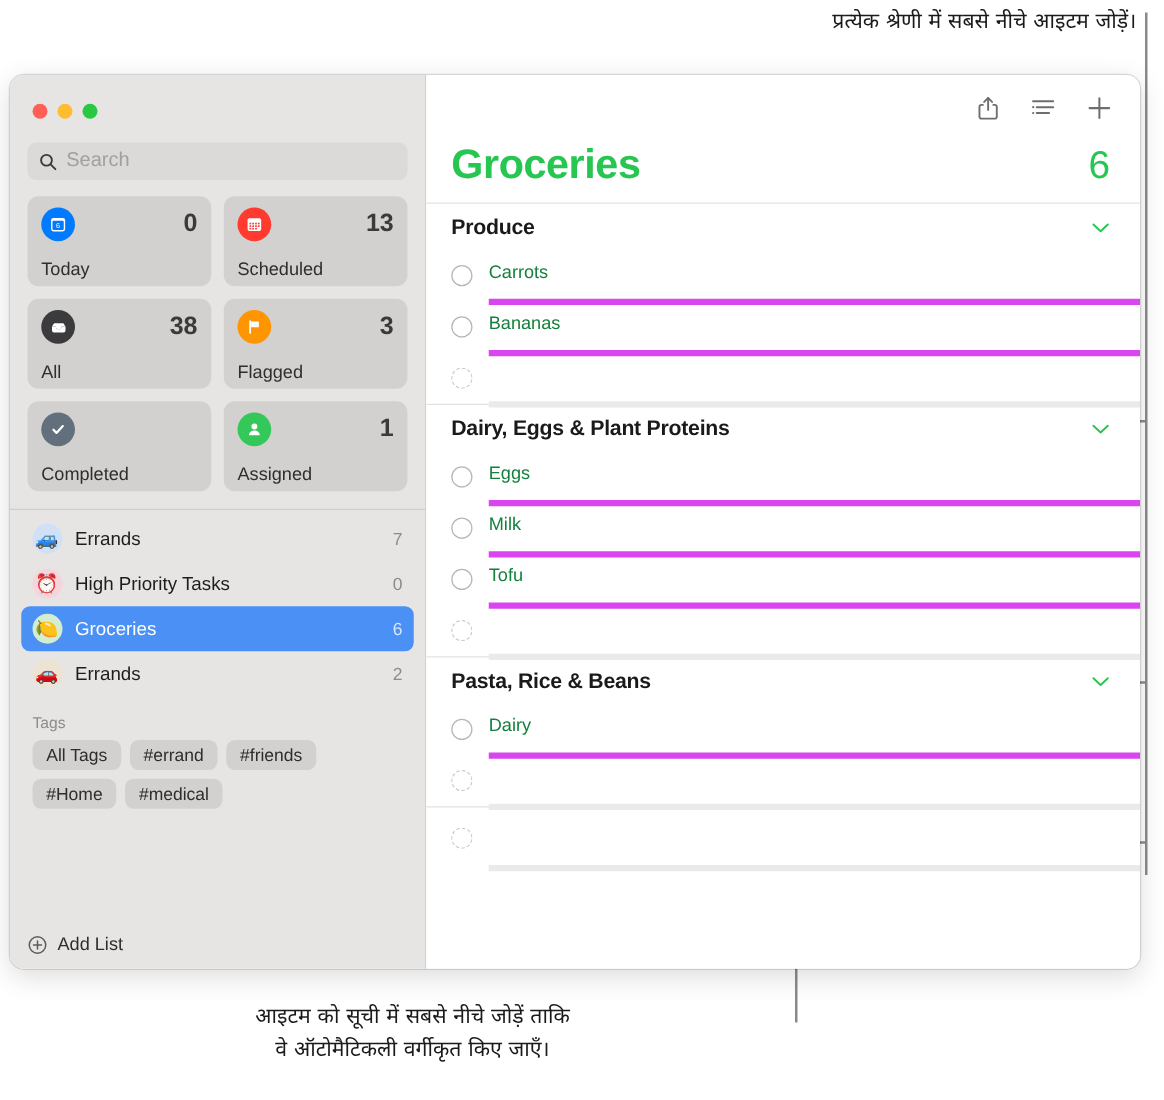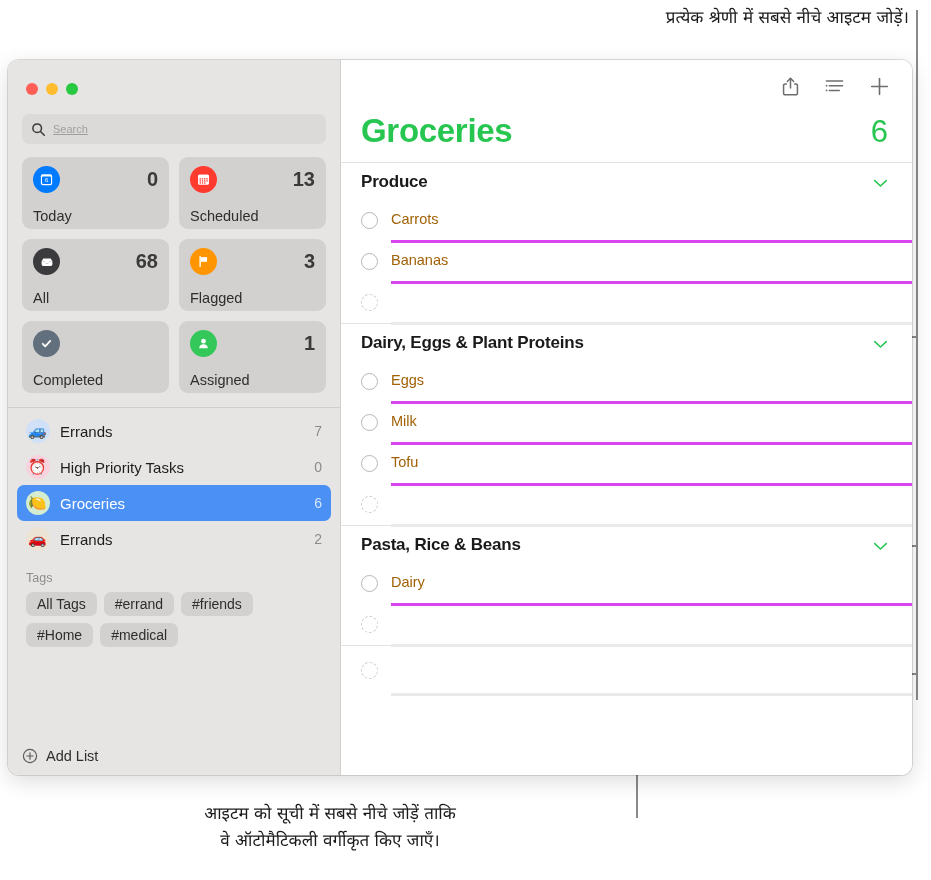--- a/index.html
+++ b/index.html
@@ -90,23 +90,22 @@
     height: 30px;
     background: #dcdad8;
     border-radius: 7px;
     display: flex;
     align-items: center;
     padding: 0 9px;
     gap: 7px;
   }
   #search-field .s-icon { flex: 0 0 auto; display:flex; }
   #search-input-text {
-    font-size: 11px;
+    font-size: 16px;
     color: #a0a0a0;
-    text-decoration: underline;
   }
 
   
   #smart-grid {
     display: grid;
     grid-template-columns: 1fr 1fr;
     gap: 10px;
     padding: 13px 14px 0 14px;
   }
   .smart-card {
@@ -293,22 +292,22 @@
     box-sizing: border-box;
     flex: 0 0 auto;
   }
   .task-circle.empty {
     border-style: dashed;
     border-color: #cdcdcd;
   }
   .task-text {
     flex: 1;
     font-size: 14.5px;
-    color: #a16207;
-    border-bottom: 3px solid #d946ef;
+    color: #15803d;
+    border-bottom: 5px solid #d946ef;
     height: 100%;
     display: flex;
     align-items: center;
   }
   .task-row:last-child .task-text { border-bottom-color: #eaeaea; }
 </style>
 </head>
 <body>
 
 <div class="callout-text" id="callout-top">प्रत्येक श्रेणी में सबसे नीचे आइटम जोड़ें।</div>
@@ -384,21 +383,21 @@
       </div>
 
       <div class="smart-card">
         <div class="smart-top">
           <div class="smart-badge b-all">
             <svg width="16" height="16" viewBox="0 0 16 16">
               <path d="M2.6 7.2h3.1a2.3 2.3 0 0 0 4.6 0h3.1v3.1a1.6 1.6 0 0 1-1.6 1.6H4.2a1.6 1.6 0 0 1-1.6-1.6z" fill="#fff"></path>
               <path d="M4.3 4.6h7.4l1.7 2.6h-3.1a2.3 2.3 0 0 1-4.6 0H2.6z" fill="#fff"></path>
             </svg>
           </div>
-          <div class="smart-count">68</div>
+          <div class="smart-count">38</div>
         </div>
         <div class="smart-label">All</div>
       </div>
 
       <div class="smart-card">
         <div class="smart-top">
           <div class="smart-badge b-flag">
             <svg width="15" height="15" viewBox="0 0 16 16">
               <path d="M4.4 3v10.2" stroke="#fff" stroke-width="1.5" stroke-linecap="round"></path>
               <path d="M5.2 3.4h6.6v4.9H5.2z" fill="#fff"></path>

